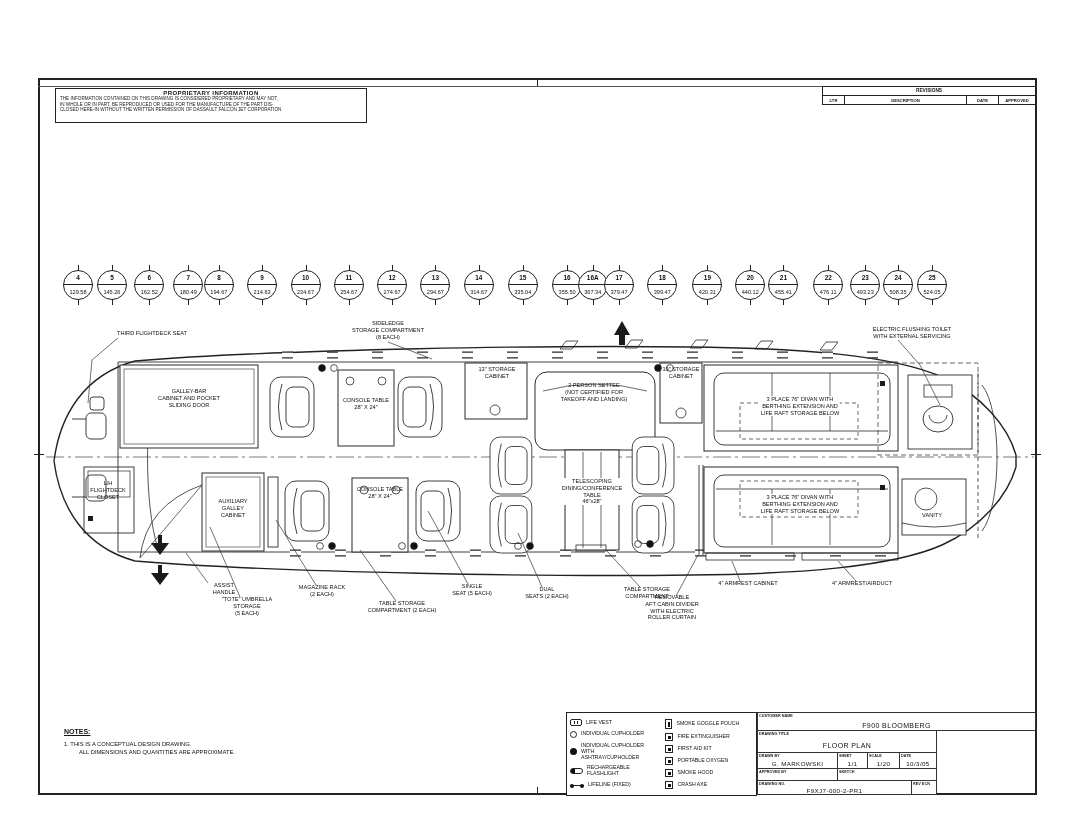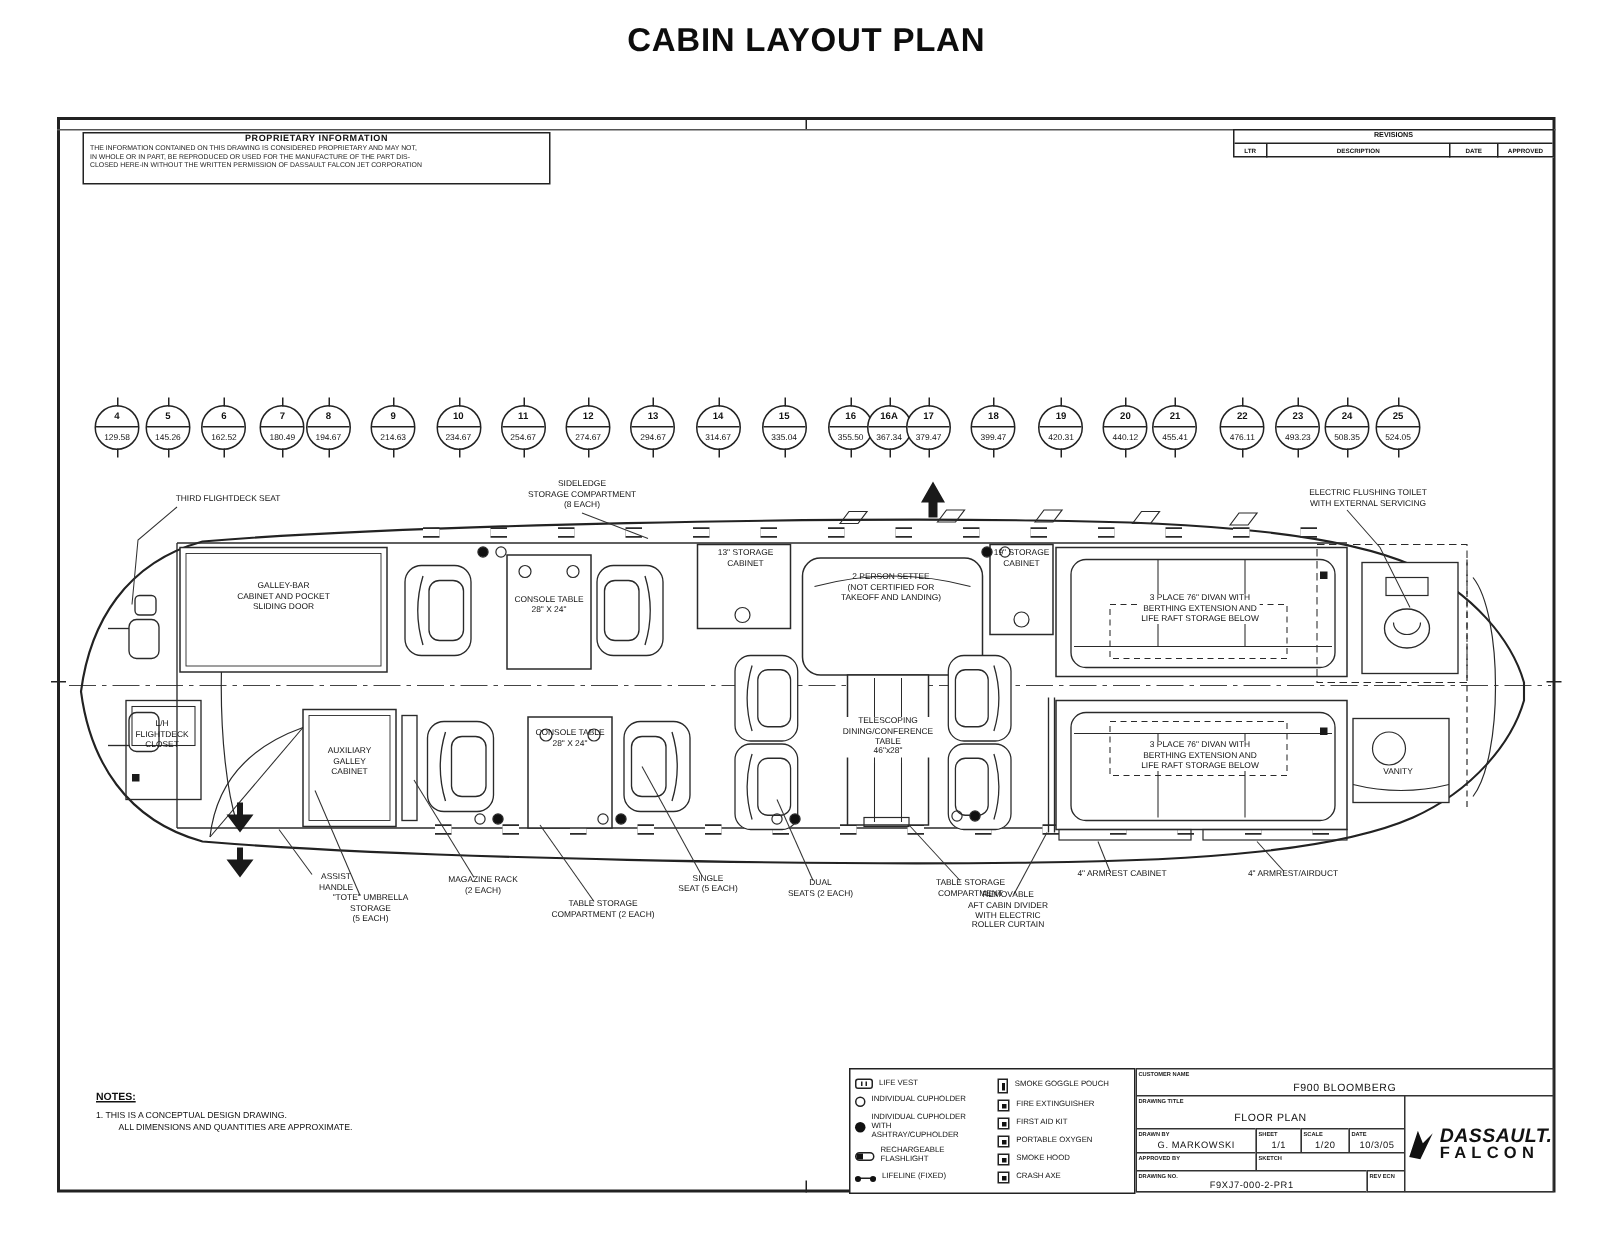--- a/index.html
+++ b/index.html
@@ -76,21 +76,20 @@
         box-sizing:border-box;display:flex;align-items:center;justify-content:center;gap:3px;background:#fff;}
   .brand-text{text-align:left;}
   .brand-d{font-size:13px;font-weight:bold;font-style:italic;letter-spacing:.3px;line-height:13px;}
   .brand-f{font-size:11px;font-weight:bold;letter-spacing:3.5px;line-height:12px;}
 </style>
 </head>
 <body>
 
 <div id="page">
 
-  <div class="page-title">CABIN LAYOUT PLAN</div>
 
   <div class="sheet"></div>
   <div class="topline"></div>
   <div class="tick" style="left:34px;top:454px;width:10px;height:1px;"></div>
   <div class="tick" style="left:1031px;top:454px;width:10px;height:1px;"></div>
   <div class="tick" style="left:537px;top:78px;width:1px;height:8px;"></div>
   <div class="tick" style="left:537px;top:787px;width:1px;height:8px;"></div>
 
   <div class="prop">
     <div class="prop-title">PROPRIETARY INFORMATION</div>
@@ -617,23 +616,14 @@
   <div class="tb-cell" style="left:837px;top:768px;width:100px;height:13px;">
     <span class="tb-lab">SKETCH</span>
   </div>
   <div class="tb-cell" style="left:757px;top:780px;width:155px;height:15px;">
     <span class="tb-lab">DRAWING NO.</span>
     <span class="tb-val small" style="bottom:0;">F9XJ7-000-2-PR1</span>
   </div>
   <div class="tb-cell" style="left:911px;top:780px;width:26px;height:15px;">
     <span class="tb-lab">REV ECN</span>
   </div>
-  <div class="brand">
-    <svg width="22" height="26" viewBox="0 0 24 28">
-      <polygon points="3,24 10,3 14,13 22,5 12,26" fill="#111"></polygon>
-    </svg>
-    <div class="brand-text">
-      <div class="brand-d">DASSAULT.</div>
-      <div class="brand-f">FALCON</div>
-    </div>
-  </div>
 
 </div>
 
 </body></html>

